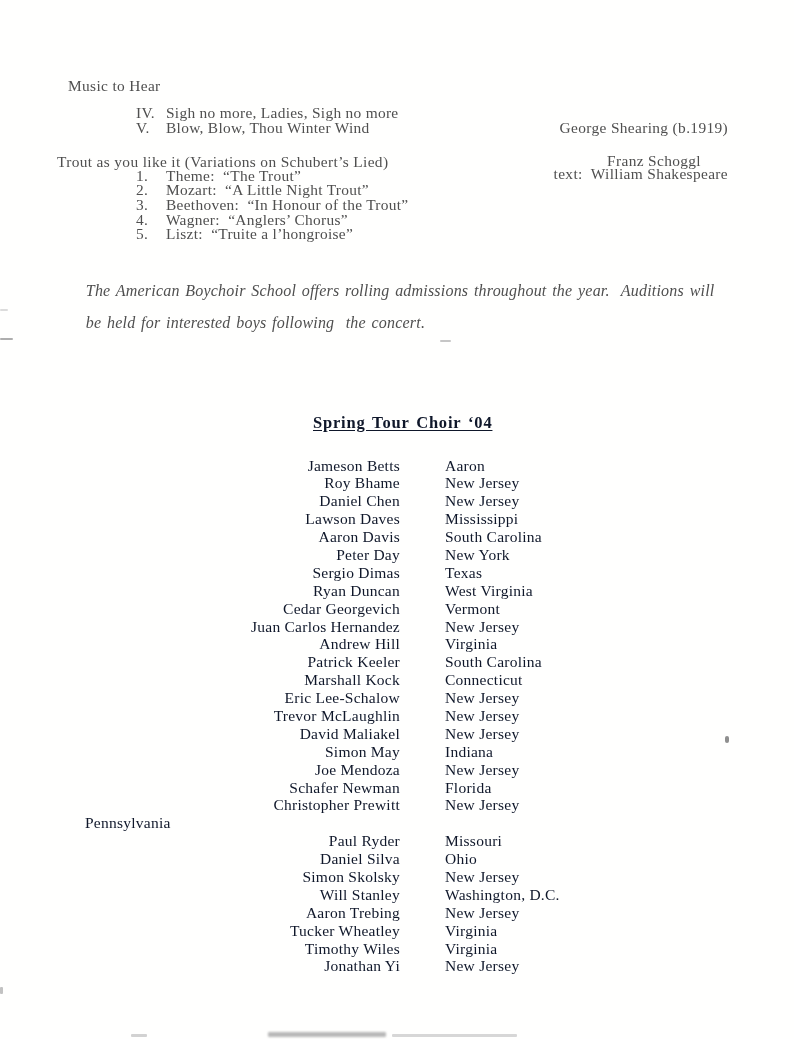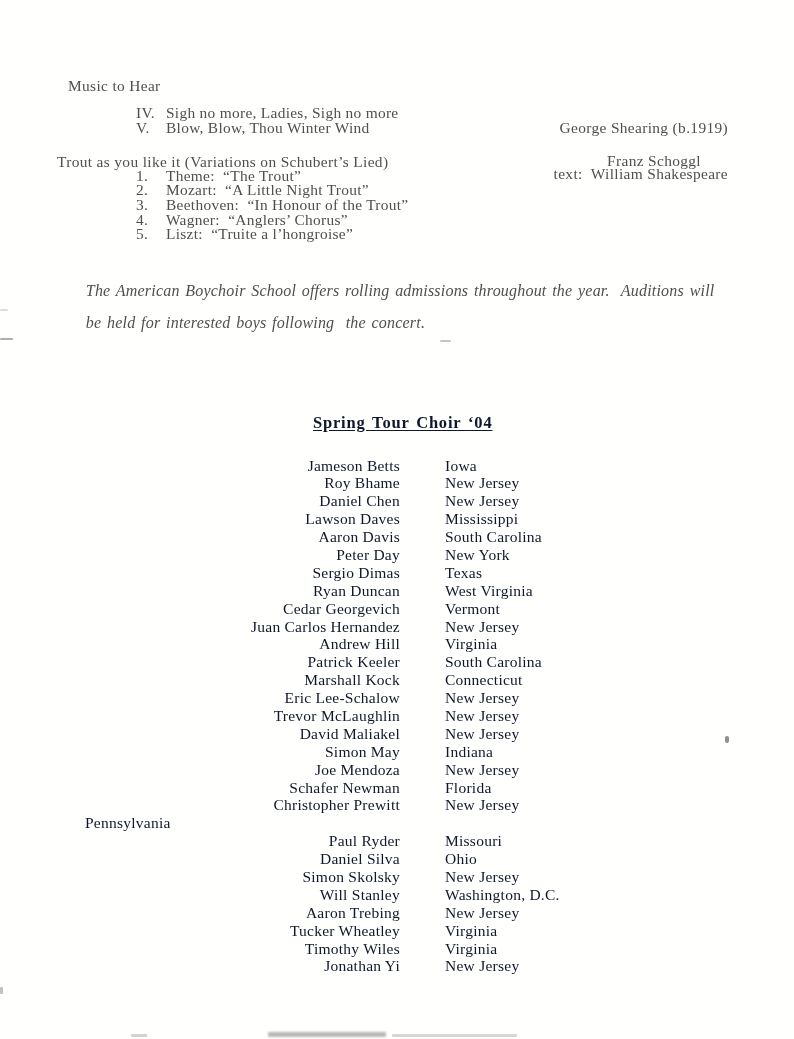--- a/index.html
+++ b/index.html
@@ -93,21 +93,21 @@
     <span>The American Boychoir School offers rolling admissions throughout the year.  Auditions will</span><br>
     <span>be held for interested boys following  the concert.</span>
   </div>
 
   <div class="roster-heading scan-dark">Spring Tour Choir ‘04</div>
 
   <div class="members scan-dark">
 
       <div class="member-row">
         <span class="member-name">Jameson Betts</span>
-        <span class="member-state">Iowa</span>
+        <span class="member-state">Aaron</span>
       </div>
 
       <div class="member-row">
         <span class="member-name">Roy Bhame</span>
         <span class="member-state">New Jersey</span>
       </div>
 
       <div class="member-row">
         <span class="member-name">Daniel Chen</span>
         <span class="member-state">New Jersey</span>

